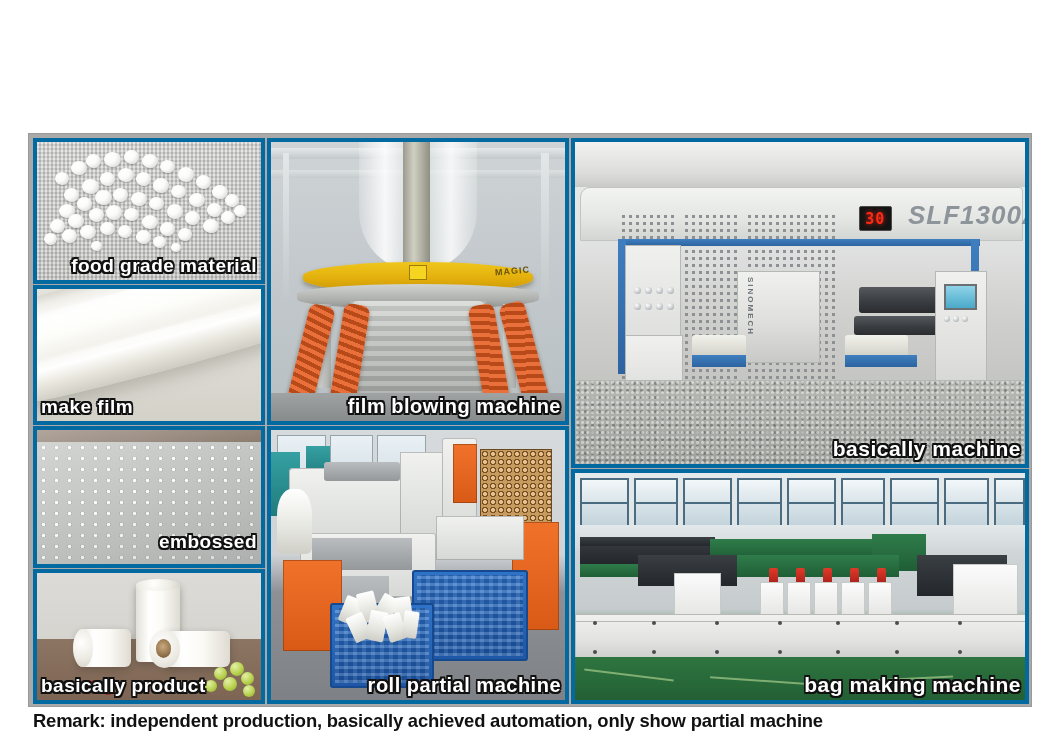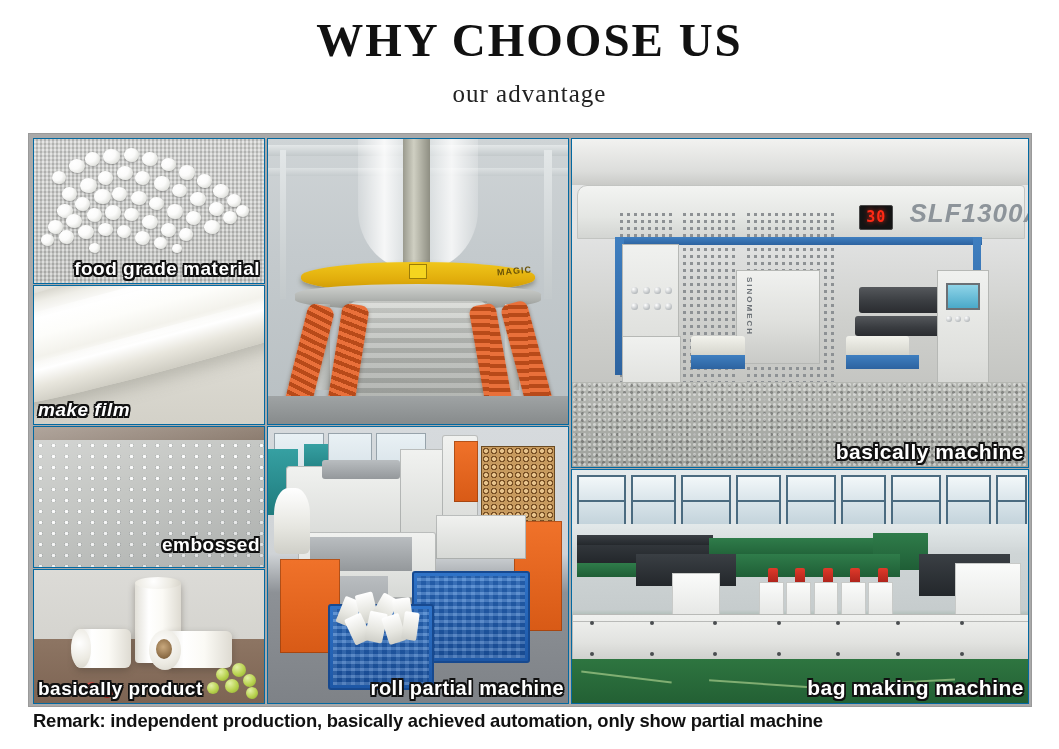--- a/index.html
+++ b/index.html
@@ -30,21 +30,21 @@
   .grid-frame{
     position:absolute;left:28px;top:133px;width:1004px;height:574px;
     background:#a9a9a9;
     border:1px solid #9a9a9a;
     box-sizing:border-box;
     padding:4px;
   }
   .grid-inner{position:relative;width:100%;height:100%;}
 
   .cell{position:absolute;overflow:hidden;background:#cfcfcf;
-        border:1px solid #0369a1;box-sizing:border-box;}
+        border:4px solid #0369a1;box-sizing:border-box;}
   .photo{position:absolute;inset:0;overflow:hidden;}
 
   
   .cap{
     position:absolute;
     font-family:"Liberation Sans",sans-serif;
     font-weight:700;
     color:#ffffff;
     letter-spacing:.5px;
     white-space:nowrap;
@@ -210,24 +210,20 @@
   .bm-floor{position:absolute;left:0;bottom:0;width:100%;height:19%;
     background:linear-gradient(180deg,#2e7540,#236034);}
   .bm-line{position:absolute;height:1.5px;background:rgba(200,230,160,.55);}
   .bm-white{position:absolute;background:linear-gradient(180deg,#fafbfa,#e6e7e5);border:1px solid #c8cac8;}
 </style>
 </head>
 <body>
 
 <div class="page">
 
-  <div class="header">
-    <div class="title">WHY CHOOSE US</div>
-    <div class="subtitle">our advantage</div>
-  </div>
 
   <div class="grid-frame">
   <div class="grid-inner">
 
     <div class="cell" style="left:0;top:0;width:232px;height:146px;">
       <div class="photo p-food">
         <div class="pellet" style="left:8%;top:22%;width:14px;height:13px;"></div>
         <div class="pellet" style="left:15%;top:14%;width:16px;height:14px;"></div>
         <div class="pellet" style="left:22%;top:9%;width:15px;height:14px;"></div>
         <div class="pellet" style="left:30%;top:7%;width:17px;height:15px;"></div>
@@ -279,21 +275,21 @@
       <div class="cap r b" style="font-size:19px;bottom:3px;">food grade material</div>
     </div>
 
     <div class="cell" style="left:0;top:147px;width:232px;height:140px;">
       <div class="photo p-makefilm">
         <div class="roll-diag">
           <div class="roll-hl" style="top:18%;"></div>
           <div class="roll-hl" style="top:62%;opacity:.7;"></div>
         </div>
       </div>
-      <div class="cap l b" style="font-size:19px;bottom:3px;font-style:italic;">make film</div>
+      <div class="cap l b" style="font-size:19px;bottom:3px;">make film</div>
     </div>
 
     <div class="cell" style="left:0;top:288px;width:232px;height:142px;">
       <div class="photo p-emb">
         <div class="emb-sheet"></div>
         <div class="emb-shade"></div>
       </div>
       <div class="cap r b" style="font-size:19px;bottom:11px;">embossed</div>
     </div>
 
@@ -333,20 +329,21 @@
         <div class="fb-leg" style="left:16%;top:58%;"></div>
         <div class="fb-leg" style="left:79%;top:58%;"></div>
         <div class="fb-body"></div>
         <div class="fb-hose" style="left:9%;top:58%;transform:rotate(14deg);"></div>
         <div class="fb-hose" style="left:22%;top:58%;transform:rotate(9deg);"></div>
         <div class="fb-hose" style="left:70%;top:58%;transform:rotate(-10deg);"></div>
         <div class="fb-hose" style="left:82%;top:57%;transform:rotate(-15deg);"></div>
         <div style="position:absolute;left:0;bottom:0;width:100%;height:10%;
                     background:linear-gradient(180deg,#9fa3a4,#878b8c);"></div>
       </div>
+      <div class="cap r b" style="font-size:20px;bottom:3px;">film blowing machine</div>
     </div>
 
     <div class="cell" style="left:234px;top:288px;width:302px;height:278px;">
       <div class="photo p-rollm">
         <div class="rm-win" style="left:2%;width:16%;"></div>
         <div class="rm-win" style="left:20%;width:14%;"></div>
         <div class="rm-win" style="left:36%;width:16%;"></div>
         <div class="rm-teal" style="left:0;top:8%;width:10%;height:24%;"></div>
         <div class="rm-teal" style="left:12%;top:6%;width:8%;height:12%;"></div>
         <div class="rm-white" style="left:6%;top:14%;width:44%;height:30%;border-radius:4px;"></div>

